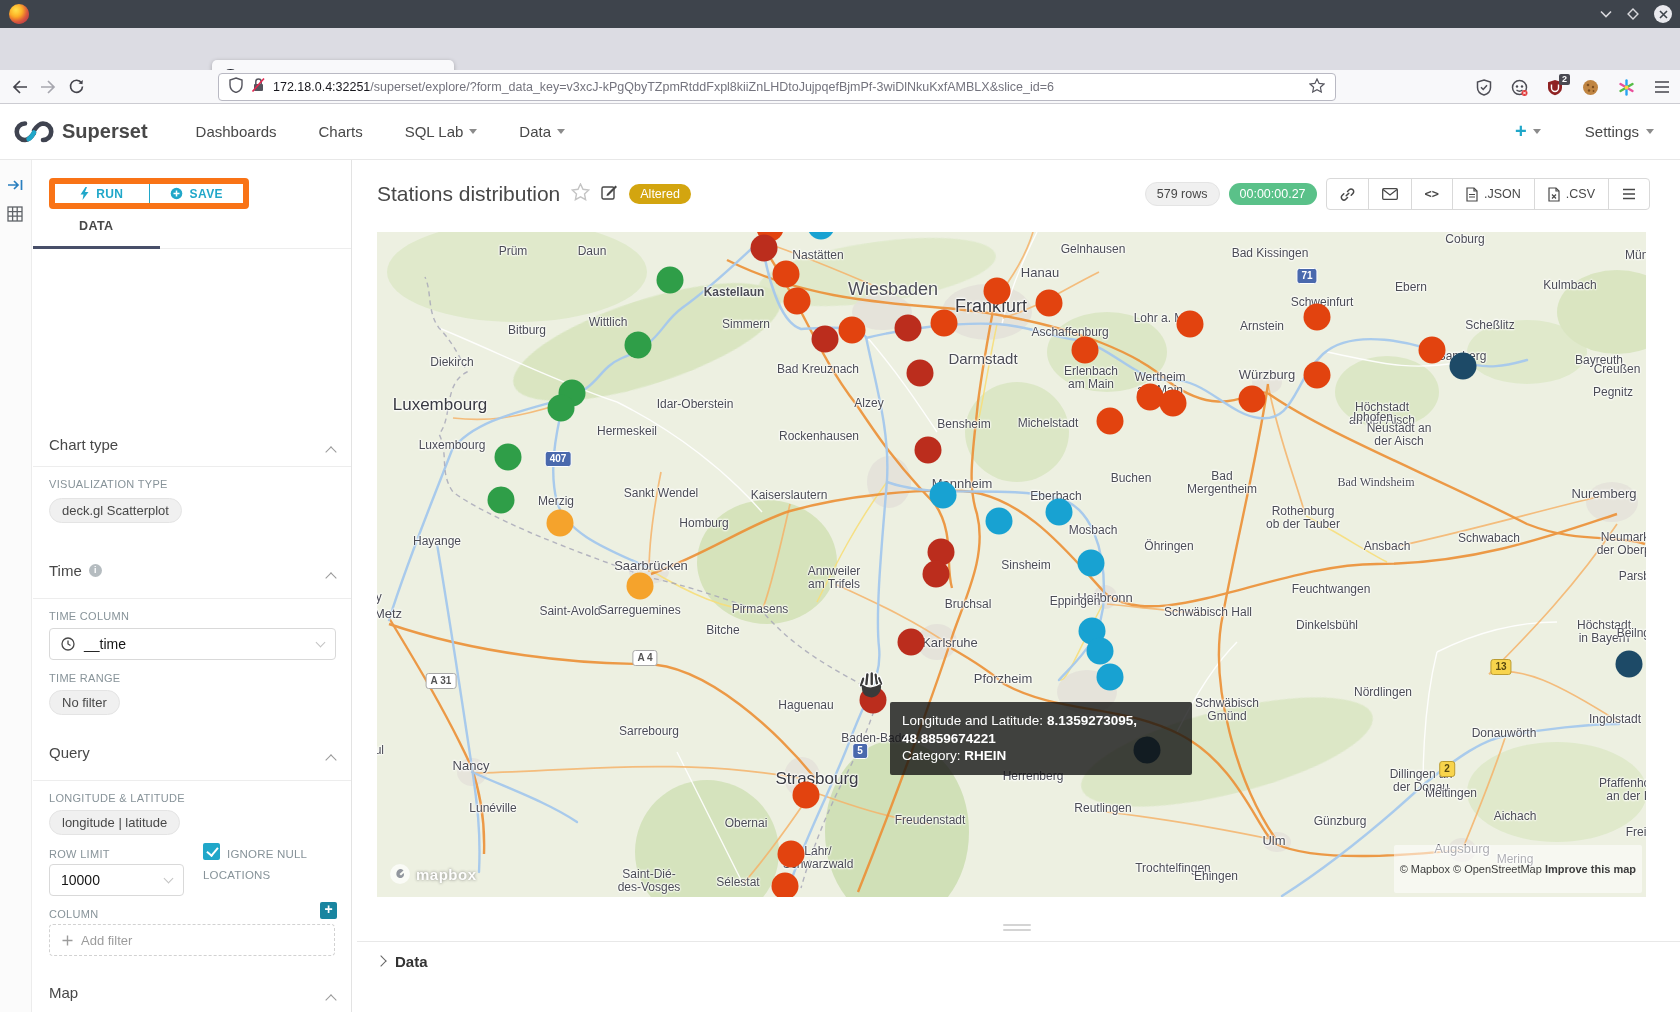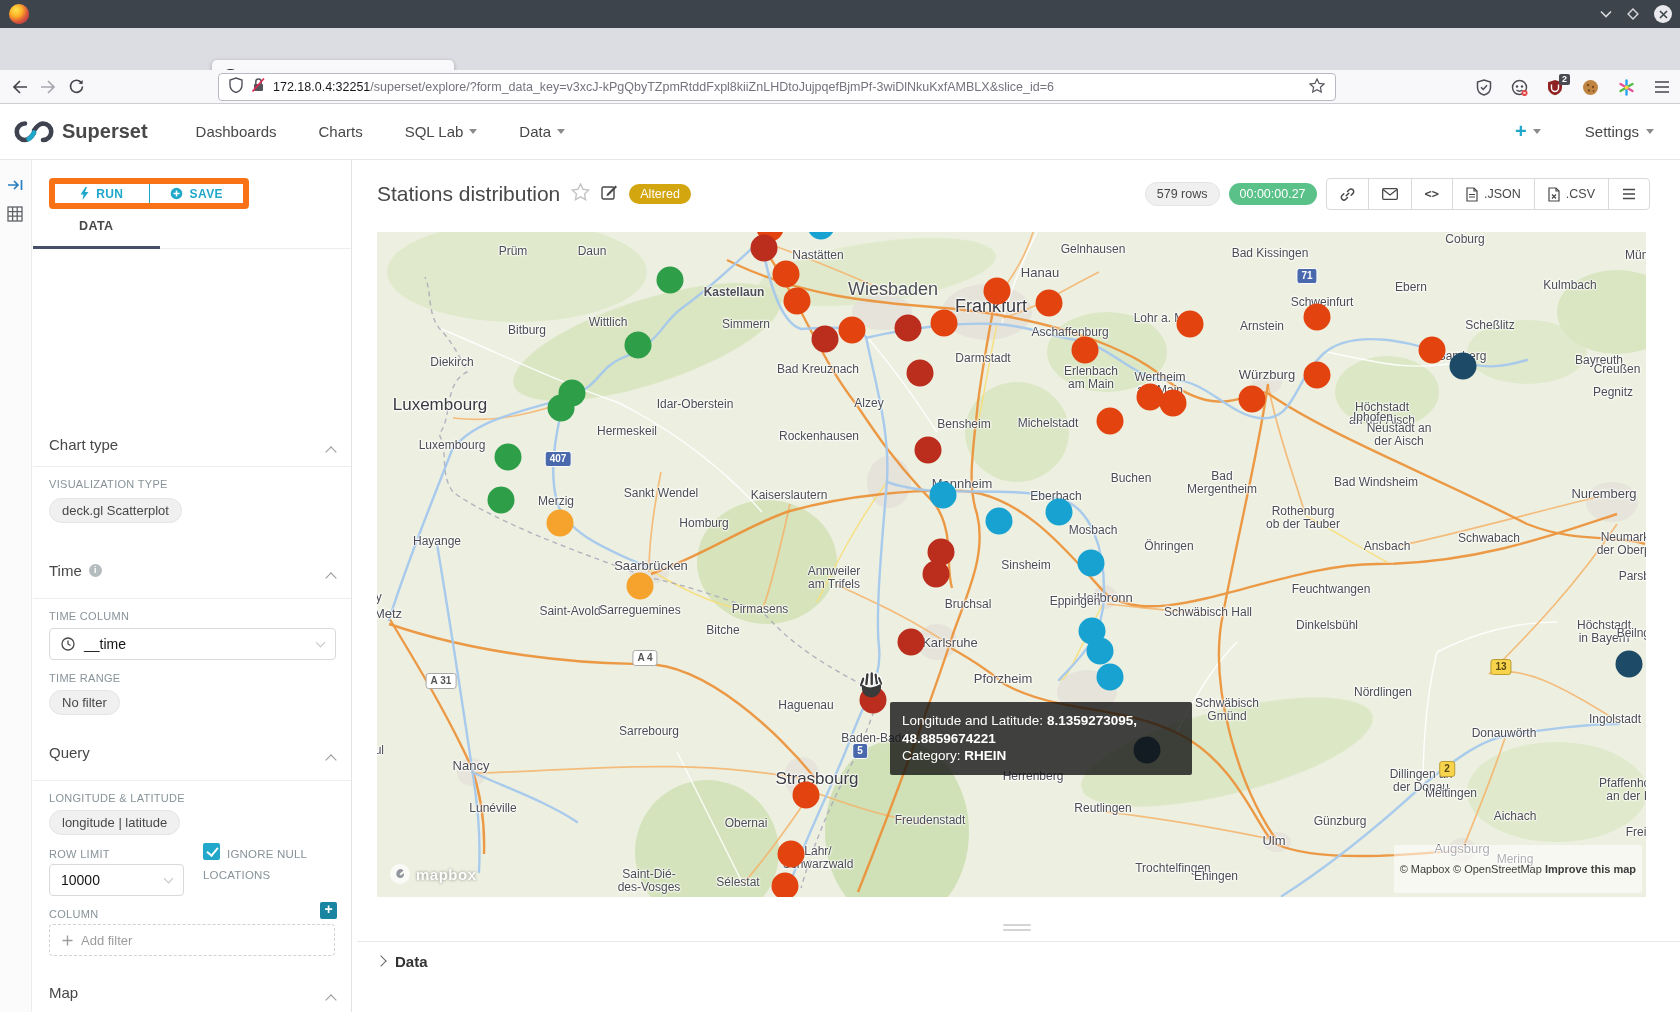--- a/index.html
+++ b/index.html
@@ -538,21 +538,21 @@
         <div class="map-label" style="left: 1266px; top: 24px;">Münch</div>
         <div class="map-label" style="left: 516px; top: 57px; font-size: 18px;">Wiesbaden</div>
         <div class="map-label" style="left: 614px; top: 74px; font-size: 18px; color: rgb(57, 58, 66);">Frankfurt</div>
         <div class="map-label" style="left: 357px; top: 61px; font-weight: bold;">Kastellaun</div>
         <div class="map-label" style="left: 369px; top: 93px;">Simmern</div>
         <div class="map-label" style="left: 231px; top: 91px;">Wittlich</div>
         <div class="map-label" style="left: 150px; top: 99px;">Bitburg</div>
         <div class="map-label" style="left: 945px; top: 71px;">Schweinfurt</div>
         <div class="map-label" style="left: 1113px; top: 94px;">Scheßlitz</div>
         <div class="map-label" style="left: 441px; top: 138px;">Bad Kreuznach</div>
-        <div class="map-label" style="left: 606px; top: 127px; font-size: 12px;">Darmstadt</div>
+        <div class="map-label" style="left: 606px; top: 127px; font-size: 15px;">Darmstadt</div>
         <div class="map-label" style="left: 1222px; top: 129px;">Bayreuth</div>
         <div class="map-label" style="left: 885px; top: 95px;">Arnstein</div>
         <div class="map-label" style="left: 790px; top: 87px;">Lohr a. Main</div>
         <div class="map-label" style="left: 693px; top: 101px;">Aschaffenburg</div>
         <div class="map-label" style="left: 714px; top: 146px;">Erlenbach
 am Main</div>
         <div class="map-label" style="left: 783px; top: 152px;">Wertheim
 am Main</div>
         <div class="map-label" style="left: 890px; top: 143px; font-size: 13px;">Würzburg</div>
         <div class="map-label" style="left: 1085px; top: 125px;">Bamberg</div>
@@ -571,21 +571,21 @@
 der Aisch</div>
         <div class="map-label" style="left: 63px; top: 173px; font-size: 17px; color: rgb(57, 58, 66);">Luxembourg</div>
         <div class="map-label" style="left: 75px; top: 214px;">Luxembourg</div>
         <div class="map-label" style="left: 442px; top: 205px;">Rockenhausen</div>
         <div class="map-label" style="left: 284px; top: 262px;">Sankt Wendel</div>
         <div class="map-label" style="left: 412px; top: 264px;">Kaiserslautern</div>
         <div class="map-label" style="left: 585px; top: 252px; font-size: 13px;">Mannheim</div>
         <div class="map-label" style="left: 754px; top: 247px;">Buchen</div>
         <div class="map-label" style="left: 845px; top: 251px;">Bad
 Mergentheim</div>
-        <div class="map-label" style="left: 999px; top: 251px;">Bad Windsheim</div>
+        <div class="map-label" style="left: 999px; top: 251px; font-family: Liberation Serif, serif;">Bad Windsheim</div>
         <div class="map-label" style="left: 1227px; top: 262px; font-size: 13px;">Nuremberg</div>
         <div class="map-label" style="left: 179px; top: 270px;">Merzig</div>
         <div class="map-label" style="left: 679px; top: 265px;">Eberbach</div>
         <div class="map-label" style="left: 327px; top: 292px;">Homburg</div>
         <div class="map-label" style="left: 926px; top: 286px;">Rothenburg
 ob der Tauber</div>
         <div class="map-label" style="left: 1256px; top: 312px;">Neumarkt in
 der Oberpfalz</div>
         <div class="map-label" style="left: 60px; top: 310px;">Hayange</div>
         <div class="map-label" style="left: 274px; top: 334px; font-size: 13px;">Saarbrücken</div>

